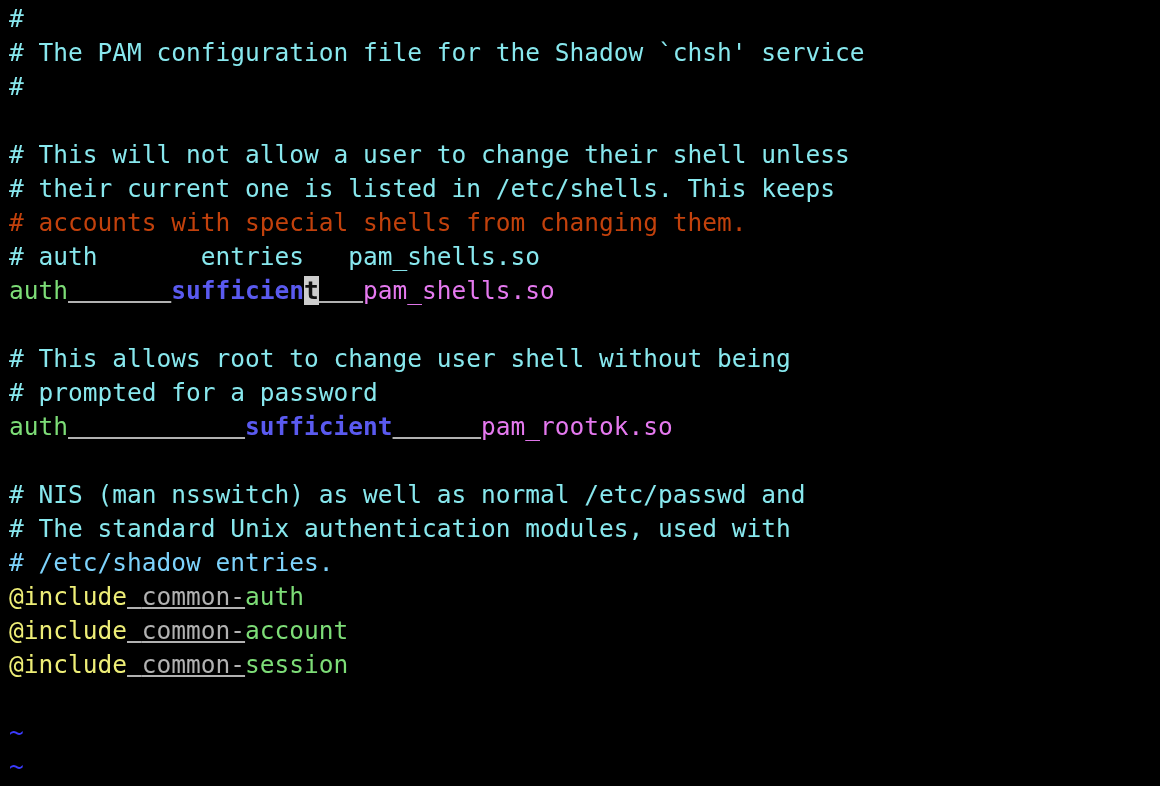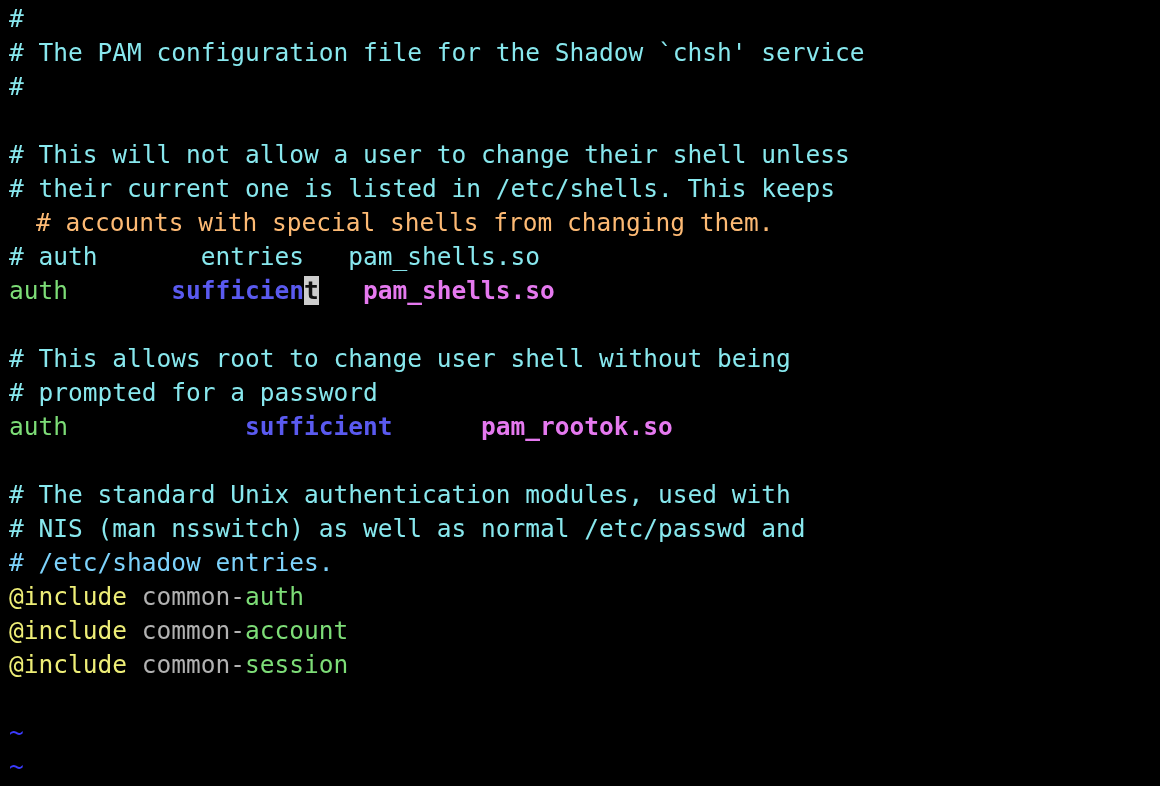--- a/index.html
+++ b/index.html
@@ -38,23 +38,23 @@
     letter-spacing: 0px;
     white-space: pre;
     font-family: "DejaVu Sans Mono", monospace;
     font-weight: 400;
   }
 
   
   .tok-comment  { color: #88e8ee; }
   .tok-keyword  { color: #7ddd77; }
   .tok-type     { color: #5a5aef; font-weight: bold; }
-  .tok-module   { color: #e579ef; font-weight: bold; }
+  .tok-module   { color: #e579ef; }
   .tok-preproc  { color: #eeee77; }
-  .tok-normal   { color: #b2b2b2; }
+  .tok-normal   { color: #b2b2b2; text-decoration: underline; }
   .tok-tilde    { color: #3b3bff; }
   .tok-blank    { color: #000000; }
 
   
   .cursor {
     background: #cdcdcd;
     color: #101010;
   }
 </style>
 </head>
@@ -68,39 +68,39 @@
     <div class="line"><span class="tok-comment" style="color: rgb(136, 232, 238);"># The PAM configuration file for the Shadow `chsh' service</span></div>
 
     <div class="line"><span class="tok-comment" style="color: rgb(136, 232, 238);">#</span></div>
 
     <div class="line"><span class="tok-blank"></span></div>
 
     <div class="line"><span class="tok-comment" style="color: rgb(136, 232, 238);"># This will not allow a user to change their shell unless</span></div>
 
     <div class="line"><span class="tok-comment" style="color: rgb(136, 232, 238);"># their current one is listed in /etc/shells. This keeps</span></div>
 
-    <div class="line"><span class="tok-comment" style="color: #fdba74; margin-left: 27px;"># accounts with special shells from changing them.</span></div>
+    <div class="line"><span class="tok-comment" style="color: #c2410c;"># accounts with special shells from changing them.</span></div>
 
     <div class="line"><span class="tok-comment" style="color: rgb(136, 232, 238);"># auth       entries   pam_shells.so</span></div>
 
     <div class="line"><span class="tok-keyword" style="color: rgb(125, 221, 119);">auth</span><span class="tok-normal" style="color: rgb(178, 178, 178);">       </span><span class="tok-type" style="color: rgb(90, 90, 239);">sufficien</span><span class="tok-type cursor" style="background: rgb(205, 205, 205); color: rgb(16, 16, 16);">t</span><span class="tok-normal" style="color: rgb(178, 178, 178);">   </span><span class="tok-module" style="color: rgb(229, 121, 239);">pam_shells.so</span></div>
 
     <div class="line"><span class="tok-blank"></span></div>
 
     <div class="line"><span class="tok-comment" style="color: rgb(136, 232, 238);"># This allows root to change user shell without being</span></div>
 
     <div class="line"><span class="tok-comment" style="color: rgb(136, 232, 238);"># prompted for a password</span></div>
 
     <div class="line"><span class="tok-keyword" style="color: rgb(125, 221, 119);">auth</span><span class="tok-normal" style="color: rgb(178, 178, 178);">            </span><span class="tok-type" style="color: rgb(90, 90, 239);">sufficient</span><span class="tok-normal" style="color: rgb(178, 178, 178);">      </span><span class="tok-module" style="color: rgb(229, 121, 239);">pam_rootok.so</span></div>
 
     <div class="line"><span class="tok-blank"></span></div>
 
+    <div class="line"><span class="tok-comment" style="color: rgb(136, 232, 238);"># NIS (man nsswitch) as well as normal /etc/passwd and</span></div>
+
     <div class="line"><span class="tok-comment" style="color: rgb(136, 232, 238);"># The standard Unix authentication modules, used with</span></div>
-
-    <div class="line"><span class="tok-comment" style="color: rgb(136, 232, 238);"># NIS (man nsswitch) as well as normal /etc/passwd and</span></div>
 
     <div class="line"><span class="tok-comment" style="color: #7dd3fc;"># /etc/shadow entries.</span></div>
 
     <div class="line"><span class="tok-preproc" style="color: rgb(238, 238, 119);">@include</span><span class="tok-normal" style="color: rgb(178, 178, 178);"> </span><span class="tok-normal" style="color: rgb(178, 178, 178);">common-</span><span class="tok-keyword" style="color: rgb(125, 221, 119);">auth</span></div>
 
     <div class="line"><span class="tok-preproc" style="color: rgb(238, 238, 119);">@include</span><span class="tok-normal" style="color: rgb(178, 178, 178);"> </span><span class="tok-normal" style="color: rgb(178, 178, 178);">common-</span><span class="tok-keyword" style="color: rgb(125, 221, 119);">account</span></div>
 
     <div class="line"><span class="tok-preproc" style="color: rgb(238, 238, 119);">@include</span><span class="tok-normal" style="color: rgb(178, 178, 178);"> </span><span class="tok-normal" style="color: rgb(178, 178, 178);">common-</span><span class="tok-keyword" style="color: rgb(125, 221, 119); text-align: right;">session</span></div>
 
     <div class="line"><span class="tok-blank"></span></div>

